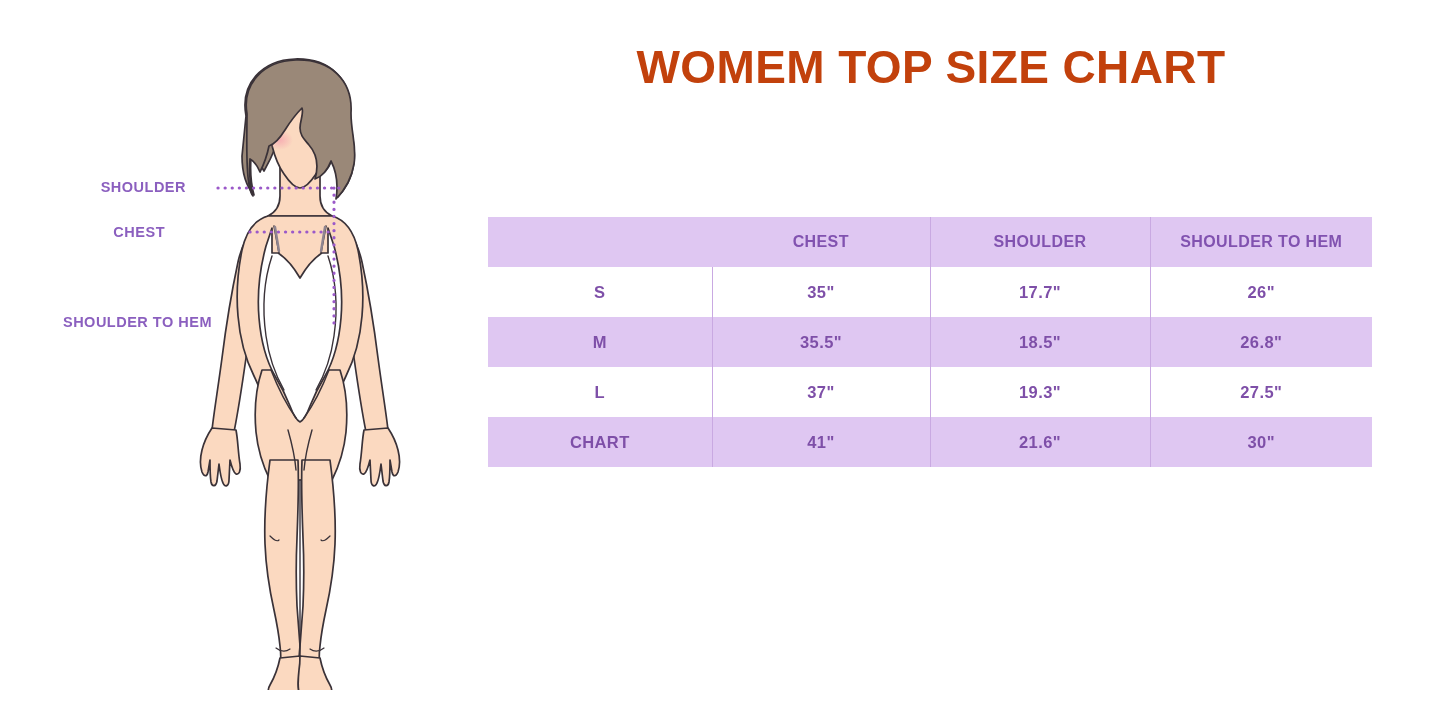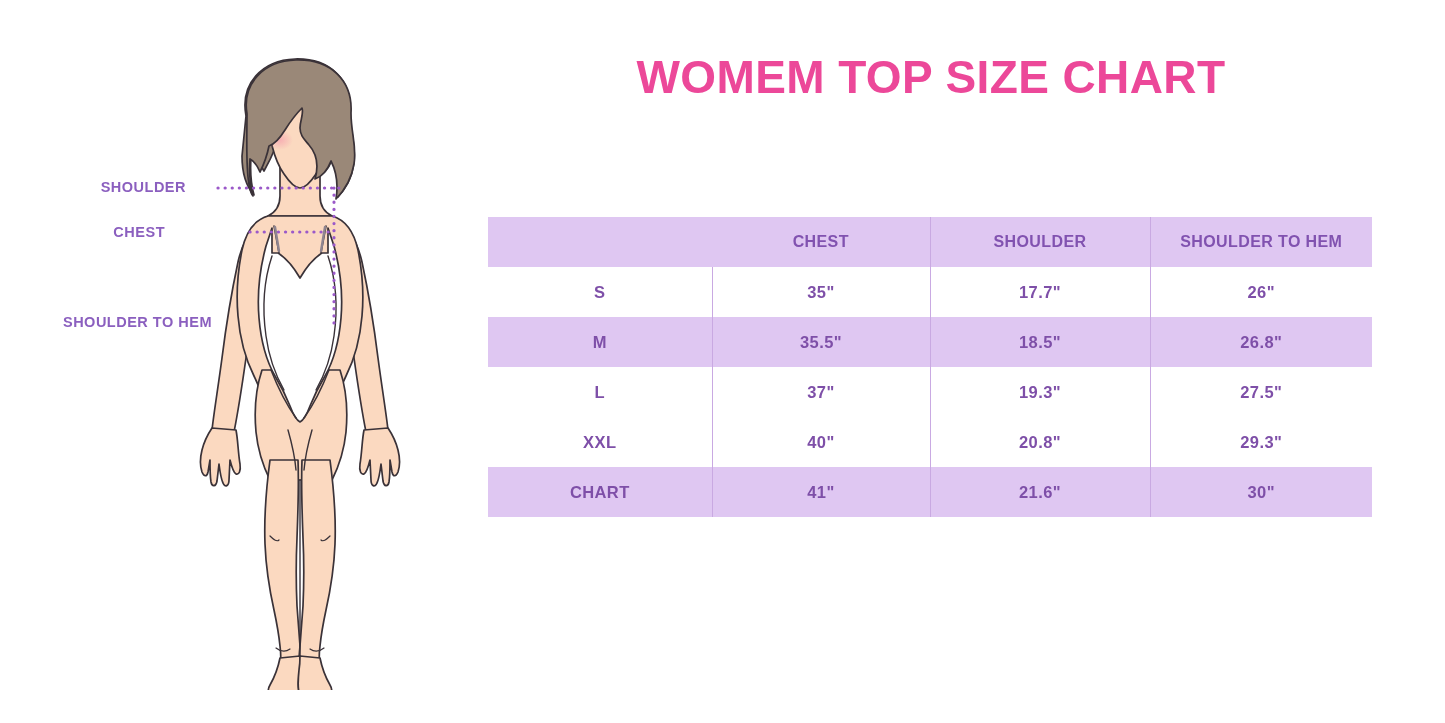--- a/index.html
+++ b/index.html
@@ -20,27 +20,27 @@
   #page {
     position: absolute;
     inset: 0;
     background: #ffffff;
   }
 
   
   #chart-title {
     position: absolute;
     left: 486px;
-    top: 50px;
+    top: 40px;
     width: 890px;
     text-align: center;
     font-size: 46px;
     font-weight: 700;
     letter-spacing: 0.4px;
-    color: #ec4899;
+    color: #c2410c;
     font-family: "Liberation Sans", sans-serif;
     white-space: nowrap;
   }
 
   
   #figure-illustration {
     position: absolute;
     left: 150px;
     top: 40px;
     width: 300px;
@@ -290,26 +290,20 @@
         <td>35.5"</td>
         <td>18.5"</td>
         <td>26.8"</td>
       </tr>
       <tr class="row-plain">
         <td>L</td>
         <td>37"</td>
         <td>19.3"</td>
         <td>27.5"</td>
       </tr>
-      <tr class="row-plain">
-        <td>XXL</td>
-        <td>40"</td>
-        <td>20.8"</td>
-        <td>29.3"</td>
-      </tr>
       <tr class="row-shaded">
         <td>CHART</td>
         <td>41"</td>
         <td>21.6"</td>
         <td>30"</td>
       </tr>
     </tbody>
   </table>
 
 </div>

